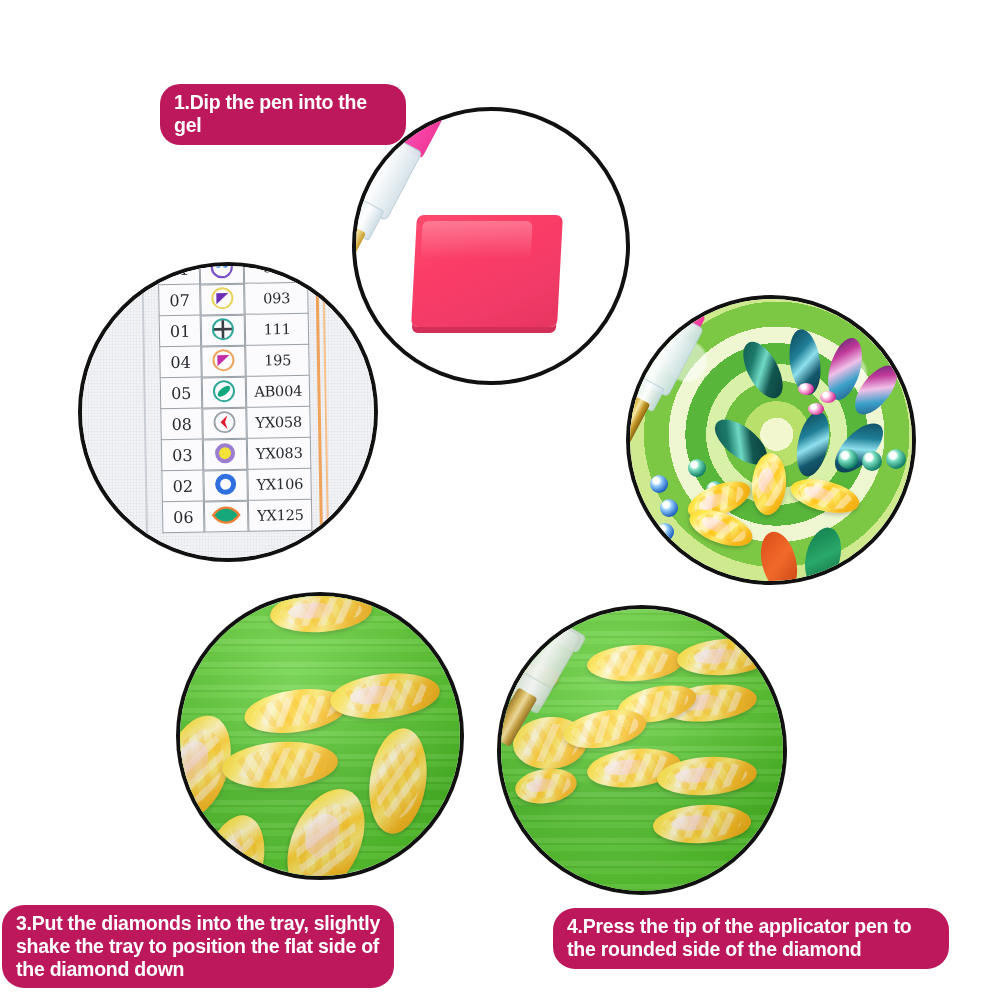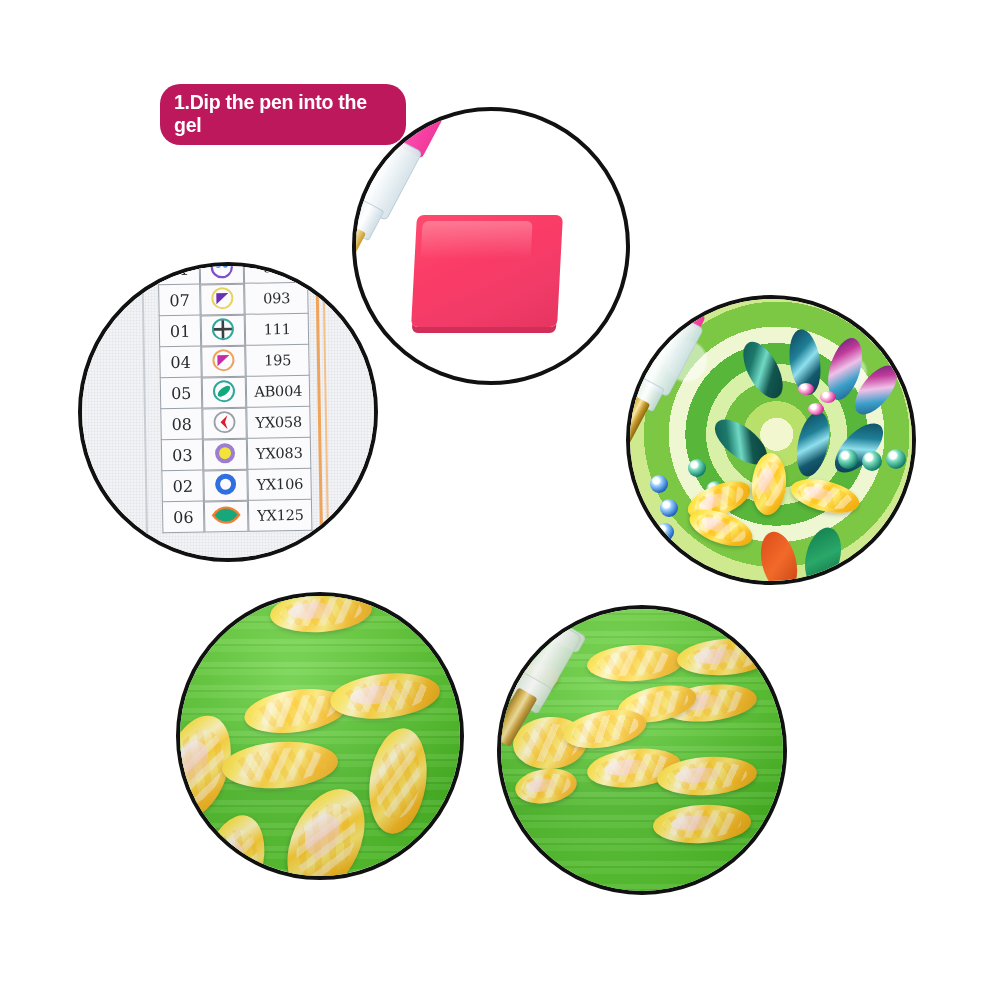--- a/index.html
+++ b/index.html
@@ -363,20 +363,21 @@
       <div class="ydia" style="left:64px;top:94px;width:104px;height:42px;transform:rotate(-8deg);"></div>
       <div class="ydia ab" style="left:150px;top:78px;width:110px;height:44px;transform:rotate(-6deg);"></div>
       <div class="ydia ab" style="left:-14px;top:118px;width:62px;height:106px;transform:rotate(18deg);"></div>
       <div class="ydia" style="left:42px;top:146px;width:116px;height:46px;transform:rotate(-4deg);"></div>
       <div class="ydia" style="left:190px;top:132px;width:56px;height:106px;transform:rotate(8deg);"></div>
       <div class="ydia ab" style="left:112px;top:190px;width:68px;height:112px;transform:rotate(24deg);"></div>
       <div class="ydia ab" style="left:24px;top:218px;width:58px;height:104px;transform:rotate(16deg);"></div>
     </div>
   </div>
 
+  <div class="label l3">3.Put the diamonds into the tray, slightly shake the tray to position the flat side of the diamond down</div>
 
   <div class="circle c4">
     <div class="inner tray">
       <div class="ydia" style="left:86px;top:36px;width:96px;height:36px;transform:rotate(-3deg);"></div>
       <div class="ydia ab" style="left:176px;top:30px;width:96px;height:36px;transform:rotate(-4deg);"></div>
       <div class="ydia ab" style="left:160px;top:76px;width:96px;height:36px;transform:rotate(-6deg);"></div>
       <div class="ydia" style="left:116px;top:78px;width:80px;height:34px;transform:rotate(-12deg);"></div>
       <div class="ydia" style="left:-4px;top:56px;width:62px;height:30px;transform:rotate(-8deg);"></div>
       <div class="ydia" style="left:12px;top:108px;width:74px;height:52px;transform:rotate(-4deg);"></div>
       <div class="ydia" style="left:62px;top:102px;width:84px;height:36px;transform:rotate(-10deg);"></div>
@@ -387,14 +388,15 @@
 
       <div class="pen2" style="left:34px;top:18px;transform:rotate(30deg);">
         <div class="f"></div>
         <div class="b"></div>
         <div class="g"></div>
         <div class="t"></div>
       </div>
     </div>
   </div>
 
+  <div class="label l4">4.Press the tip of the applicator pen to the rounded side of the diamond</div>
 
 </div>
 
 </body></html>

